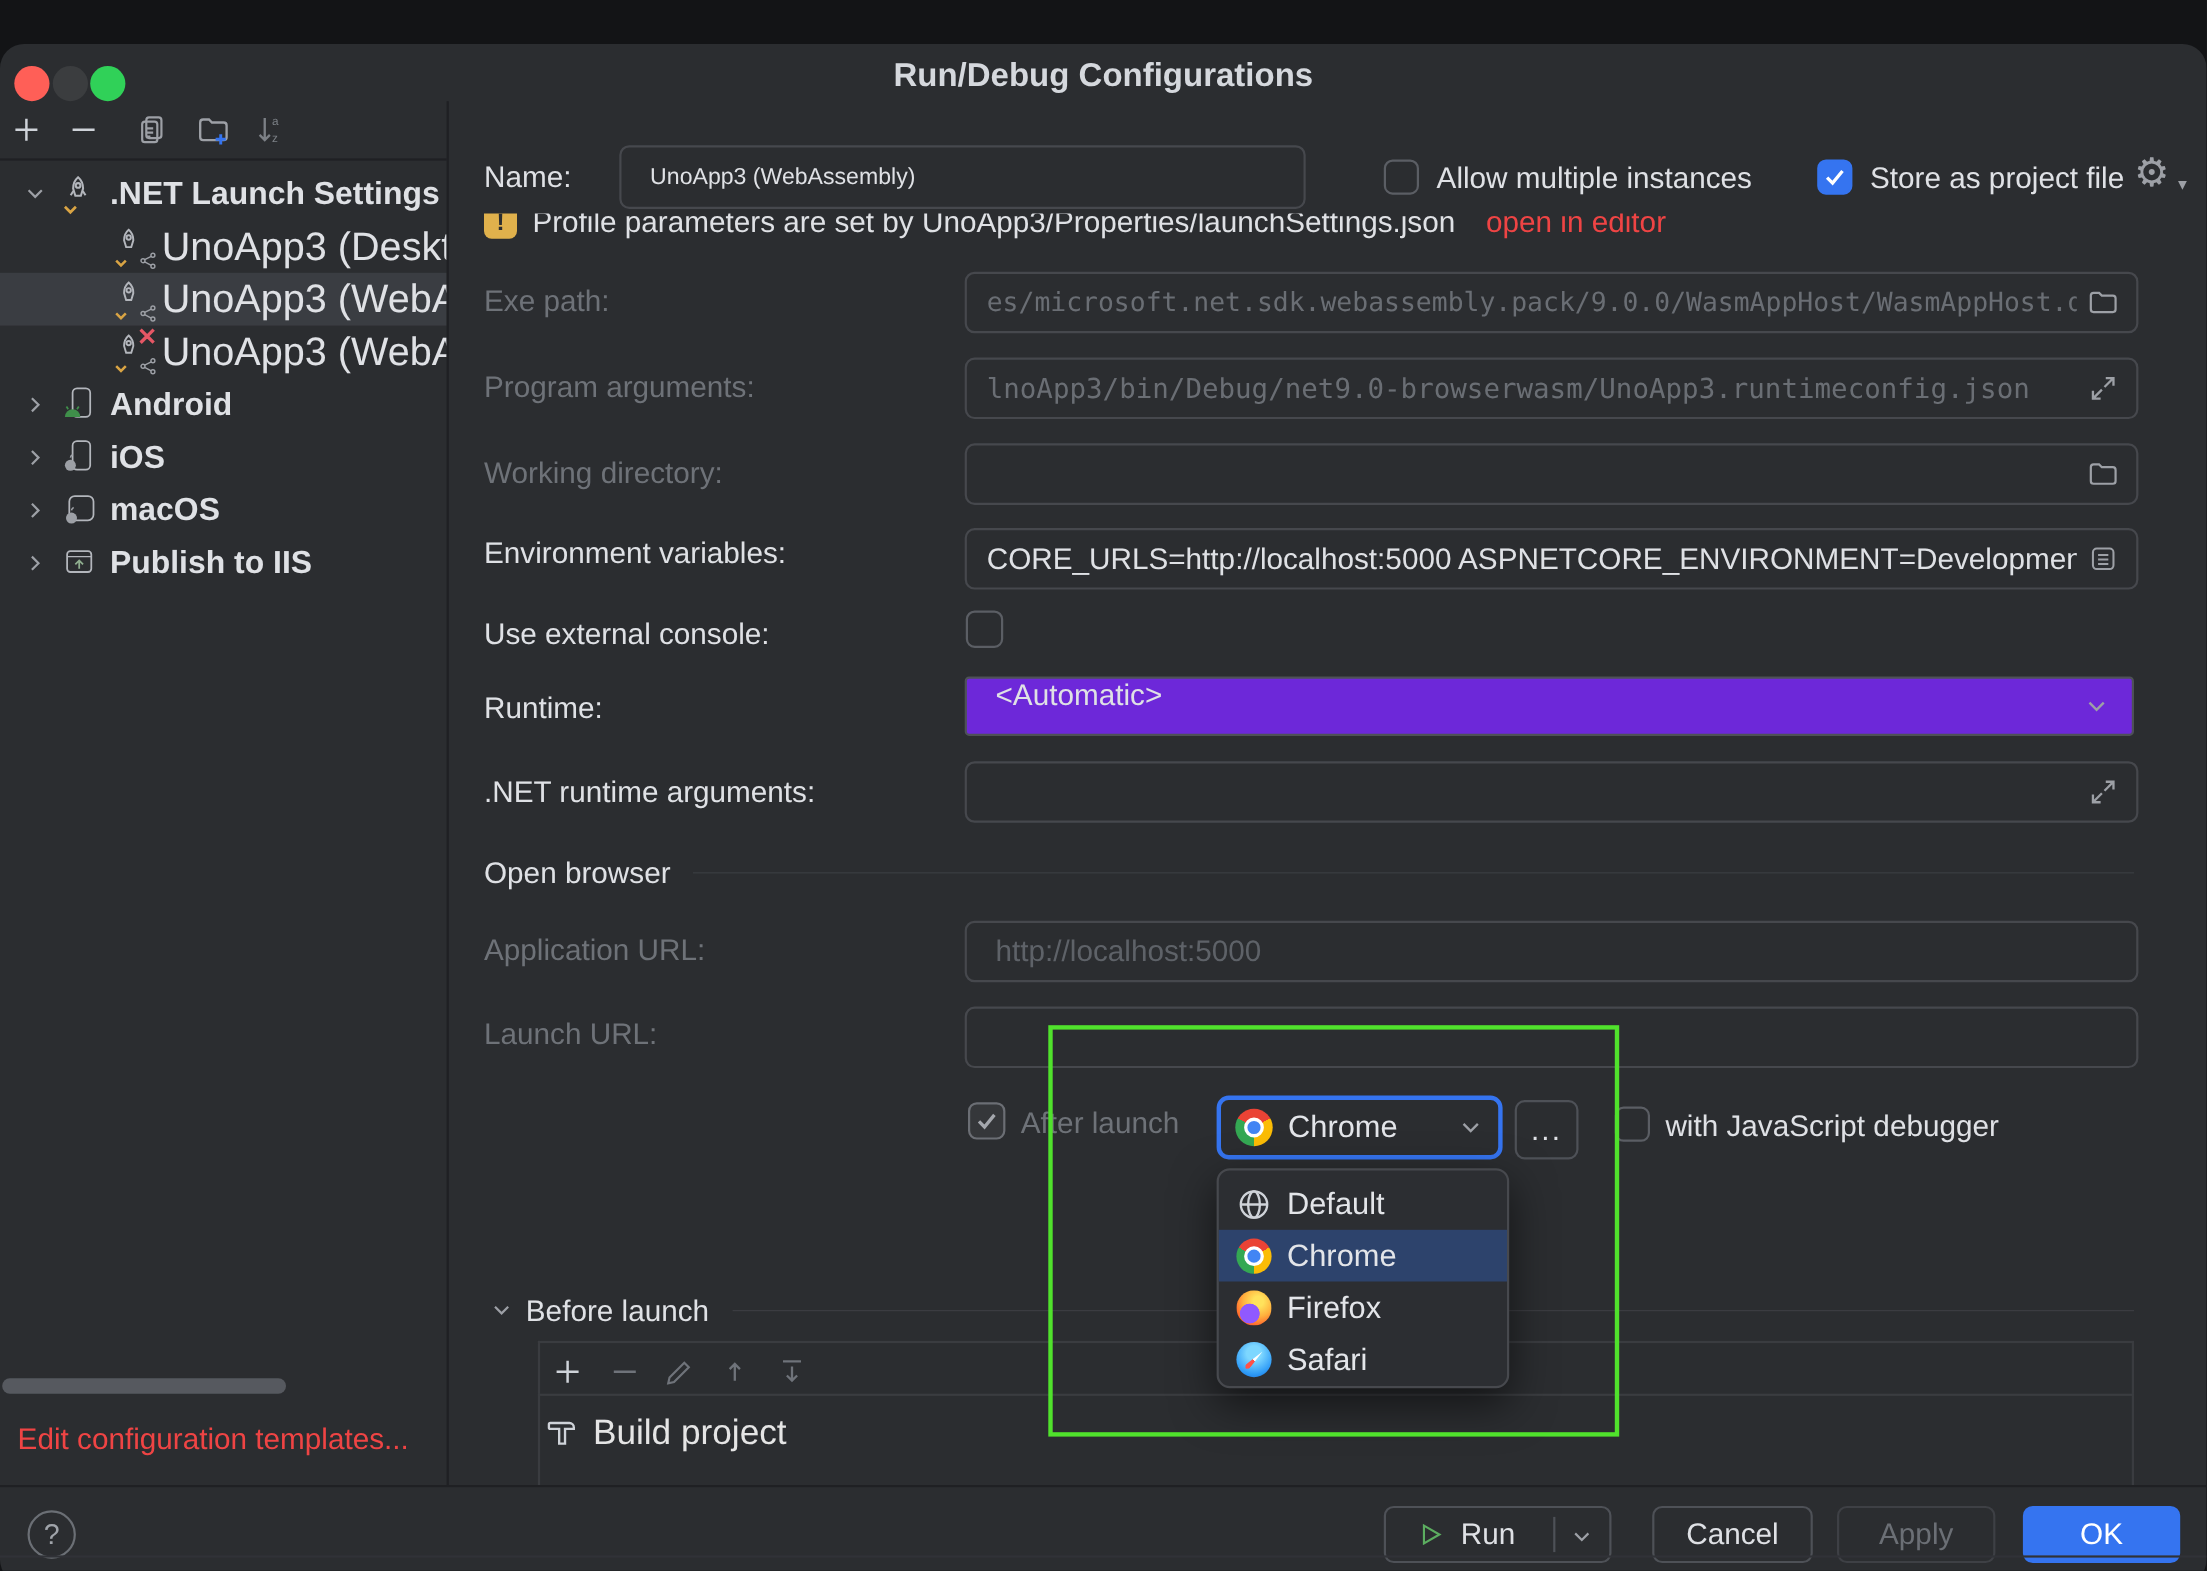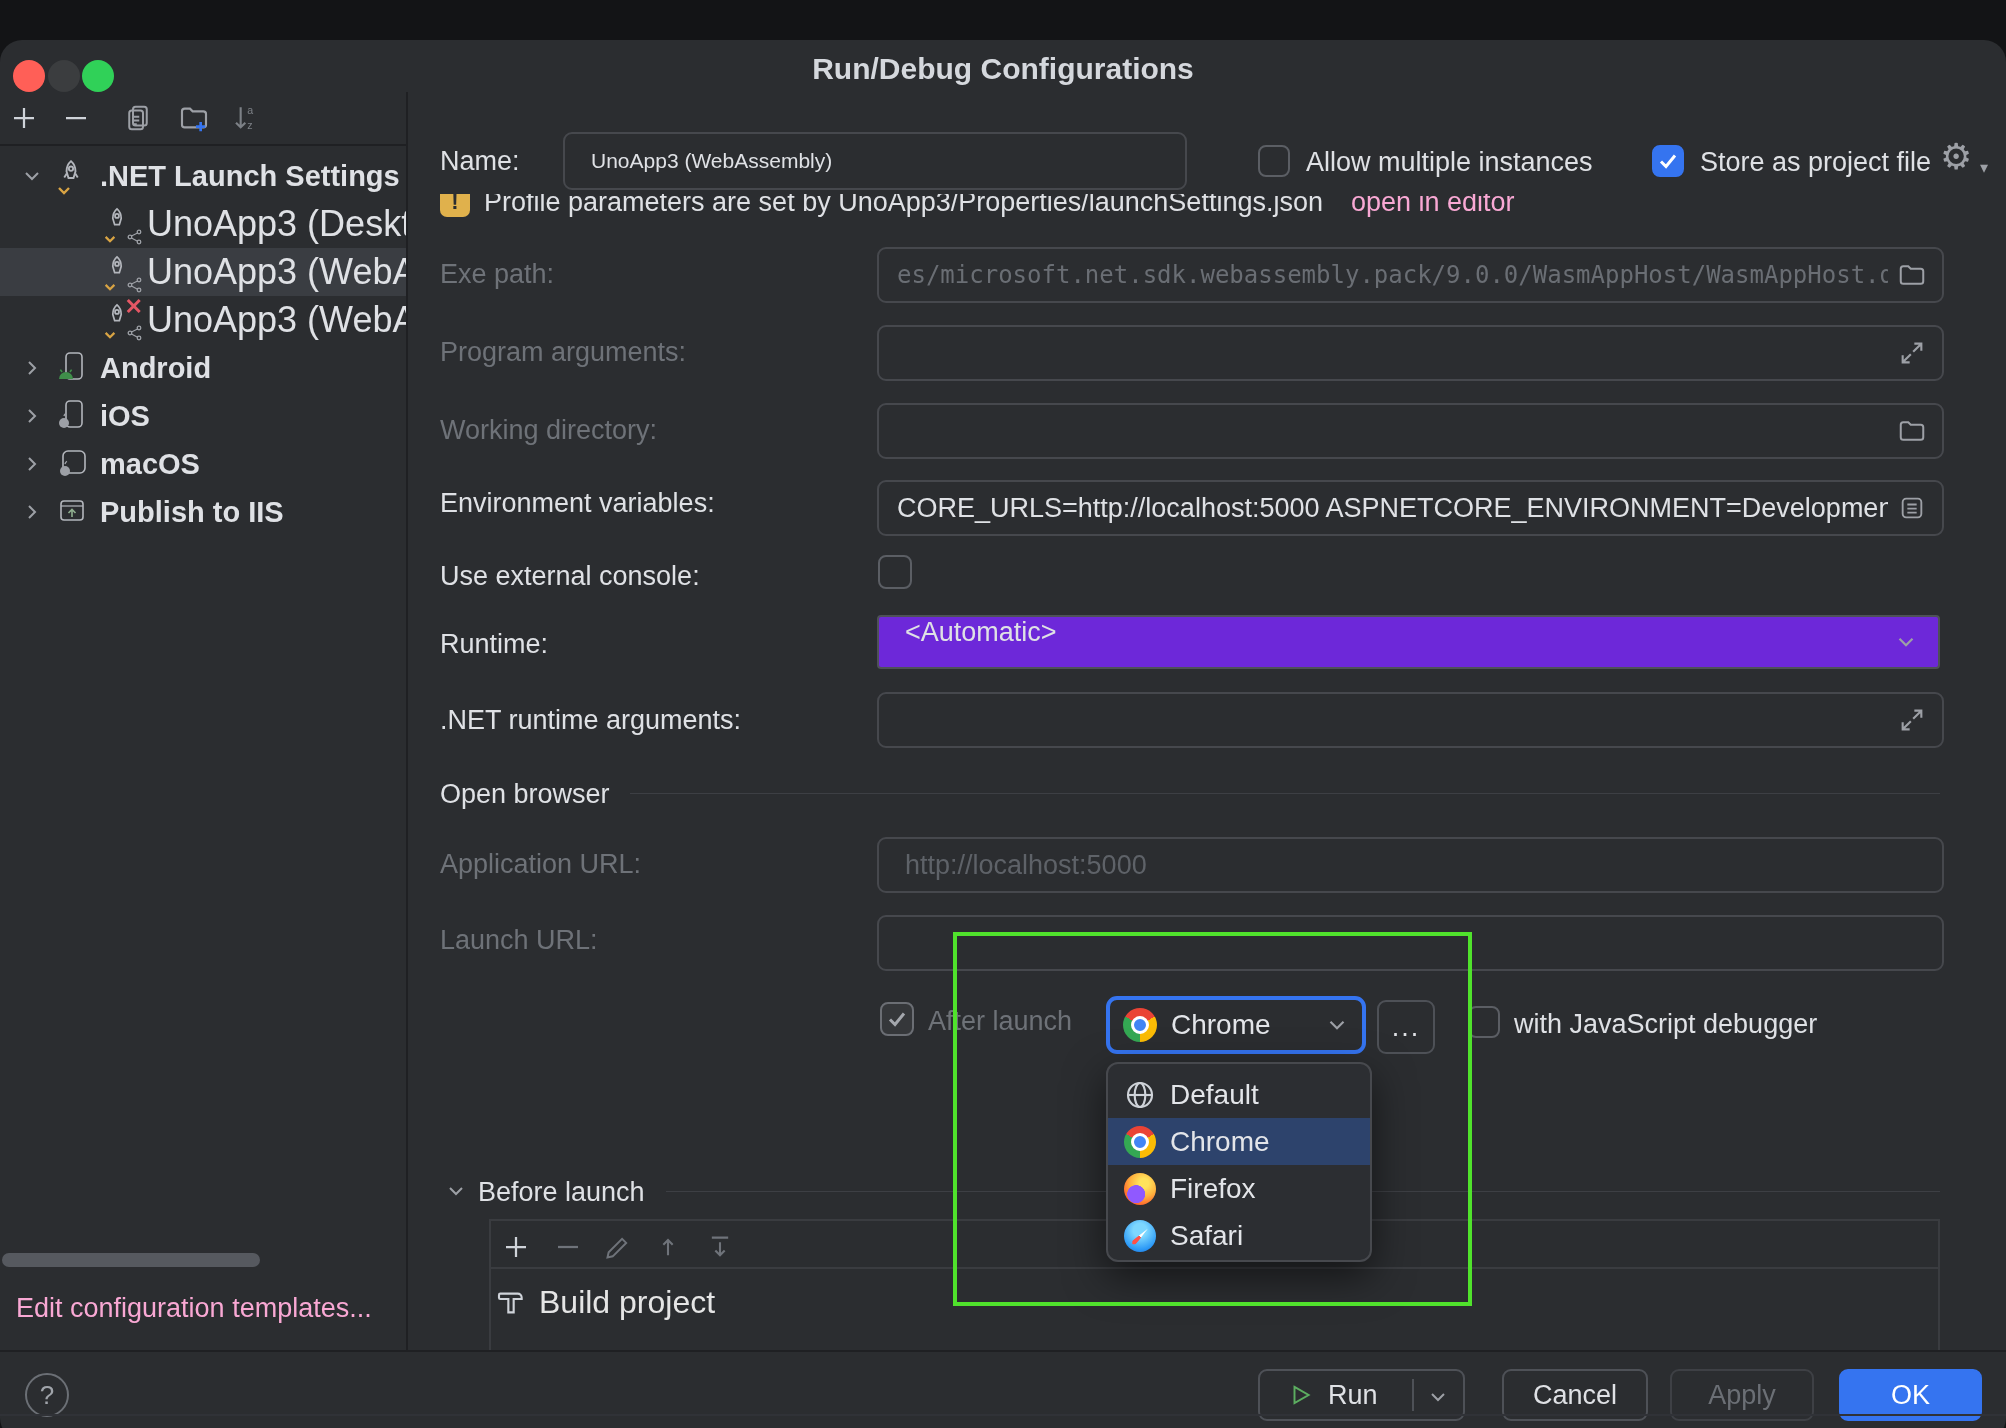--- a/index.html
+++ b/index.html
@@ -23,21 +23,21 @@
   .trow.sel{background:#3a3d42;}
   .tlabel{font-size:36px;color:#dfe1e5;}
   .tlabel.b{font-weight:bold;font-size:29px;}
   .chev{width:24px;height:24px;flex:0 0 24px;margin-left:20px;margin-right:12px;}
   .noch{margin-left:103px;}
   .tree-ic{position:relative;width:36px;height:36px;flex:0 0 36px;margin-right:8px;}
   .ov-v{position:absolute;left:0px;bottom:-2px;}
   .ov-x{position:absolute;right:-4px;top:-8px;color:#e55765;font-weight:bold;font-size:22px;}
   .ov-nodes{position:absolute;right:-4px;bottom:-3px;}
   .scroll-thumb{position:absolute;left:2px;top:1213px;width:258px;height:14px;border-radius:7px;background:#56595f;}
-  .link{color:#f9a8d4;font-size:27px;}
+  .link{color:#ef4444;font-size:27px;}
   
   .lbl{position:absolute;font-size:27px;color:#dfe1e5;white-space:nowrap;}
   .lbl.dis{color:#6e7278;}
   .field{position:absolute;height:52px;border:2px solid #46484d;border-radius:9px;background:#2b2d30;}
   .field .ftext{position:absolute;left:0;top:0;right:54px;height:100%;display:flex;align-items:center;
                 padding-left:18px;overflow:hidden;white-space:nowrap;}
   .mono{font-family:"DejaVu Sans Mono",monospace;}
   .ric{position:absolute;right:14px;top:50%;transform:translateY(-50%);width:32px;height:32px;
        display:flex;align-items:center;justify-content:center;}
   .cb{position:absolute;width:32px;height:32px;border:2px solid #5b5e64;border-radius:8px;box-sizing:border-box;
@@ -322,20 +322,21 @@
     <div class="ftext mono" style="font-size:24px;color:#6a6e74;">es/microsoft.net.sdk.webassembly.pack/9.0.0/WasmAppHost/WasmAppHost.dll</div>
     <span class="ric">
       <svg width="30" height="30" viewBox="0 0 24 24" stroke="#9da0a6" stroke-width="1.6" fill="none">
         <path d="M3 7a2 2 0 0 1 2-2h4l2 2h8a2 2 0 0 1 2 2v8a2 2 0 0 1-2 2H5a2 2 0 0 1-2-2V7Z"></path>
         </svg>
     </span>
   </div>
 
   <div class="lbl dis" style="left:440px;top:297px;">Program arguments:</div>
   <div class="field" style="left:877px;top:285px;width:1063px;">
+    <div class="ftext mono" style="font-size:25px;color:#6a6e74;">lnoApp3/bin/Debug/net9.0-browserwasm/UnoApp3.runtimeconfig.json</div>
     <span class="ric">
       <svg width="28" height="28" viewBox="0 0 24 24" stroke="#9da0a6" stroke-width="1.8" fill="none">
         <path d="M14 4h6v6M20 4l-7 7M10 20H4v-6M4 20l7-7"></path>
         </svg>
     </span>
   </div>
 
   <div class="lbl dis" style="left:440px;top:375px;">Working directory:</div>
   <div class="field" style="left:877px;top:363px;width:1063px;">
     <div class="ftext mono" style="font-size:24px;color:#6a6e74;"></div>

